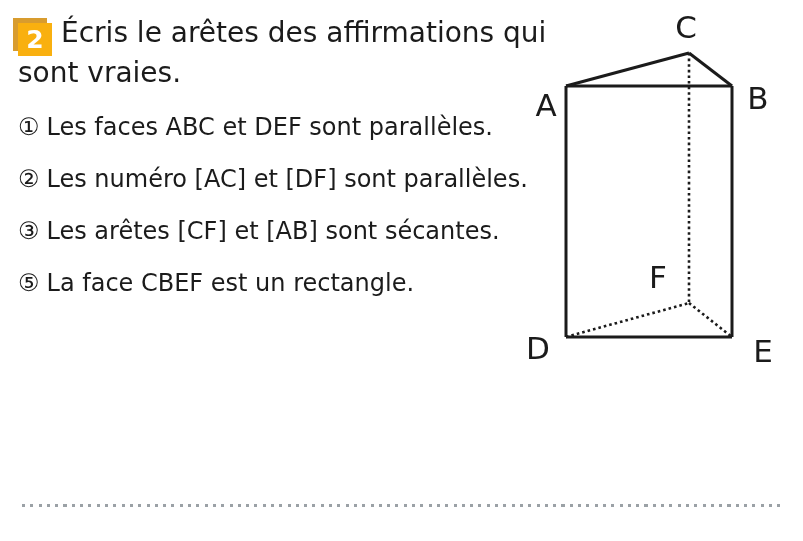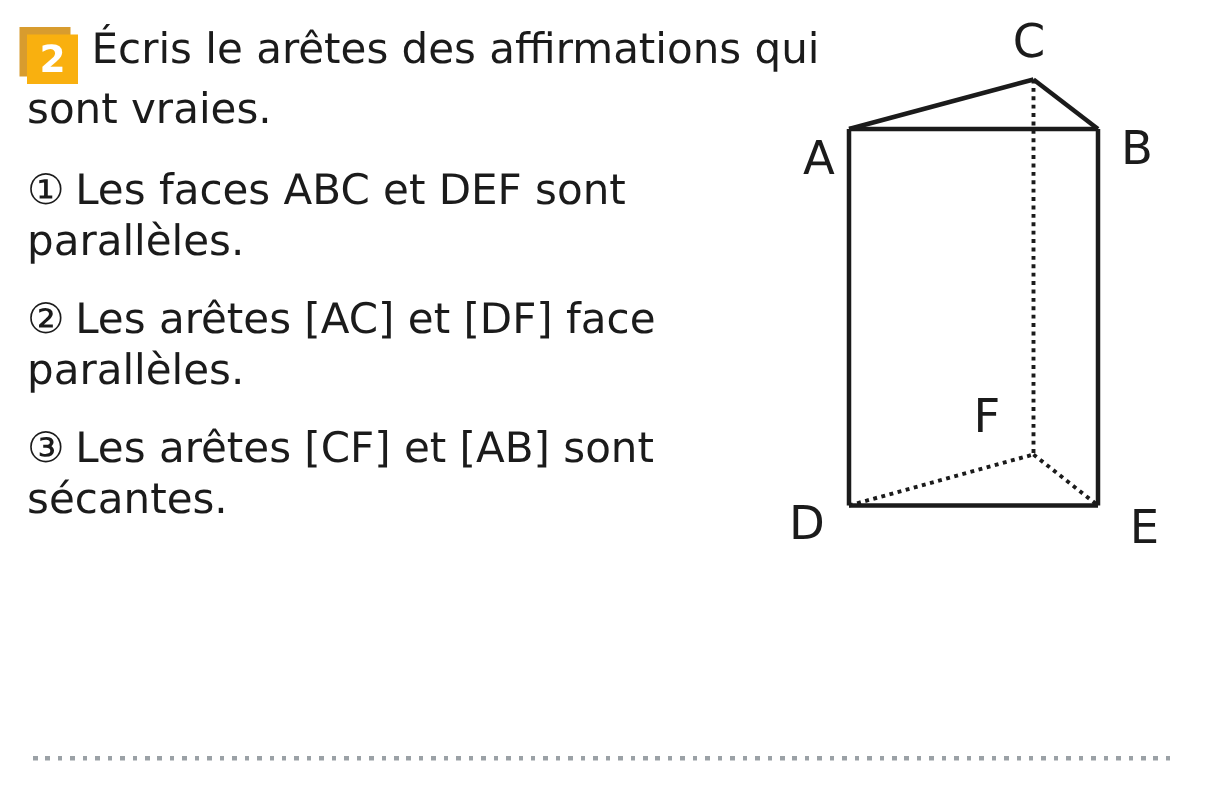--- a/index.html
+++ b/index.html
@@ -36,21 +36,21 @@
   }
   .badge .num {
     display: block;
     color: #ffffff;
     font-weight: bold;
     font-size: 25px;
     line-height: 33px;
   }
   .statement {
     margin: 0 0 18px 0;
-    font-size: 28px;
+    font-size: 24px;
     line-height: 34px;
   }
   .statement .snum { margin-right: 7px; }
   .figure {
     position: absolute;
     left: 520px;
     top: 0;
     width: 283px;
     height: 380px;
   }
@@ -72,25 +72,26 @@
 </head>
 <body>
 
 <div class="page">
 
   <div class="content">
     <p class="heading"><span class="badge"><span class="num">2</span></span><span>Écris le arêtes des affirmations qui sont vraies.</span></p>
 
     <p class="statement"><span class="snum">①</span><span>Les faces ABC et DEF sont parallèles.</span></p>
 
-    <p class="statement"><span class="snum">②</span><span>Les arêtes [AC] et [DF] face parallèles.</span></p>
+    <p class="statement"><span class="snum">②</span><span>Les numéro [AC] et [DF] sont parallèles.</span></p>
 
     <p class="statement"><span class="snum">③</span><span>Les arêtes [CF] et [AB] sont sécantes.</span></p>
 
 
+    <p class="statement"><span class="snum">⑤</span><span>La face CBEF est un rectangle.</span></p>
   </div>
 
   <div class="figure">
     <svg width="283" height="380" viewBox="0 0 283 380" xmlns="http://www.w3.org/2000/svg">
 
       <line x1="169" y1="53" x2="169" y2="303" stroke="#1b1b1b" stroke-width="2.6" stroke-dasharray="2.6 3"></line>
       <line x1="46" y1="337" x2="169" y2="303" stroke="#1b1b1b" stroke-width="2.6" stroke-dasharray="2.6 3"></line>
       <line x1="169" y1="303" x2="212" y2="337" stroke="#1b1b1b" stroke-width="2.6" stroke-dasharray="2.6 3"></line>
 
       <line x1="46" y1="86" x2="212" y2="86" stroke="#1b1b1b" stroke-width="3"></line>

